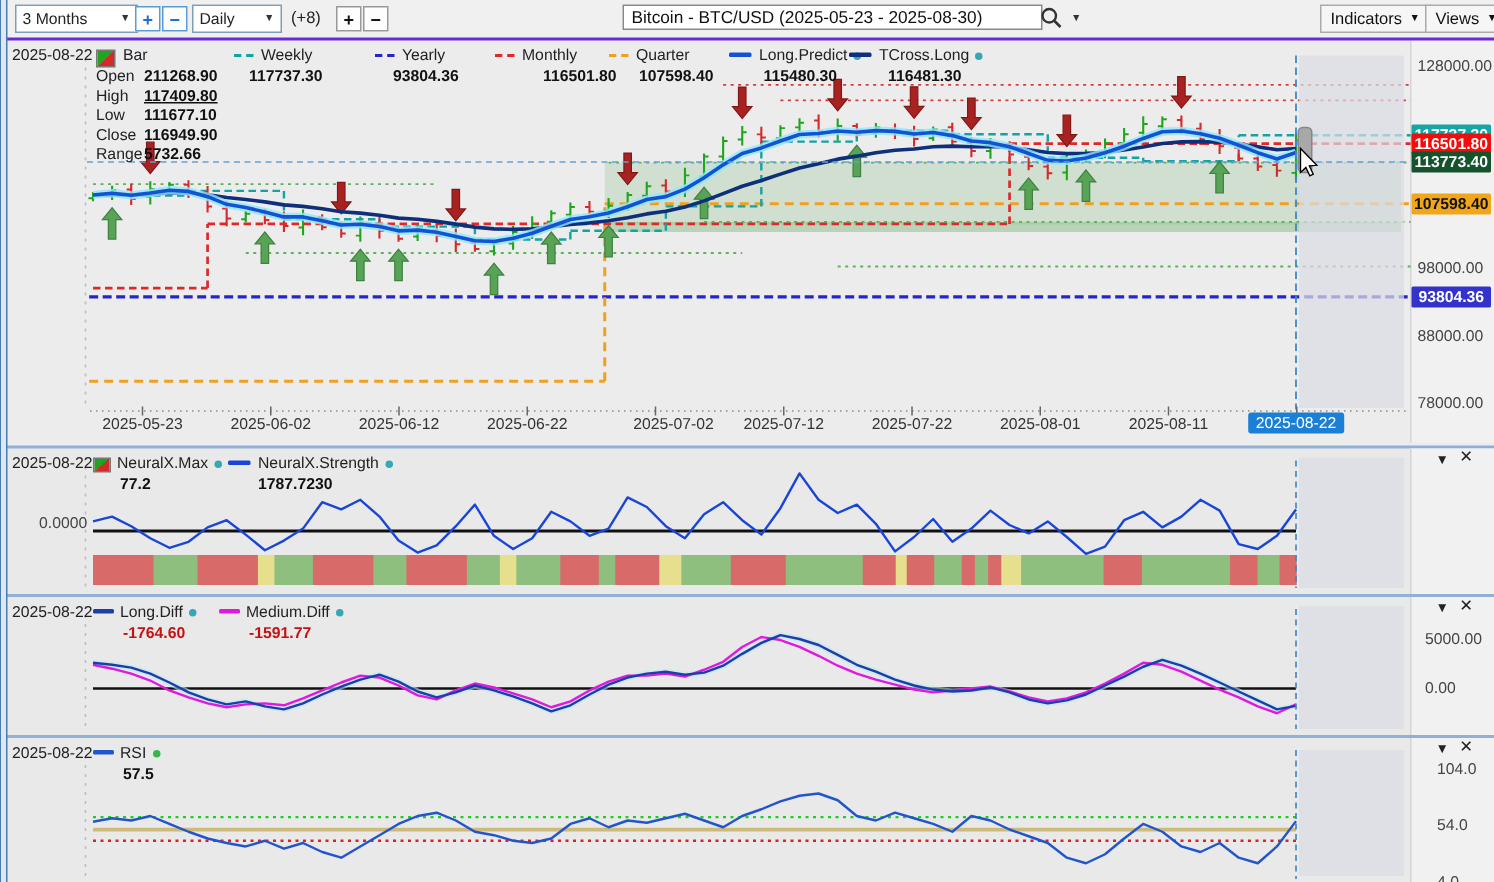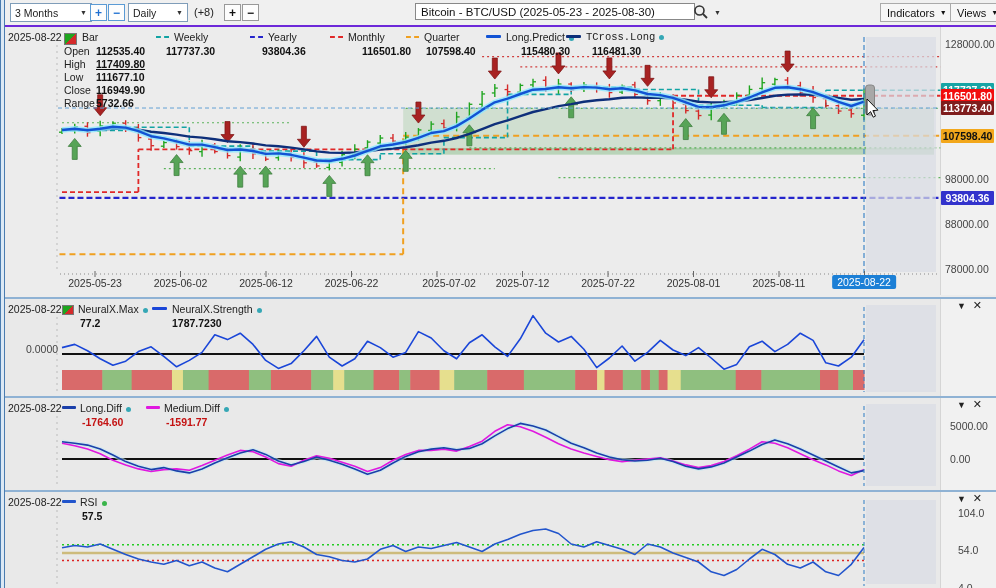--- a/index.html
+++ b/index.html
@@ -366,21 +366,21 @@
         <line x1="522.5" y1="244" x2="522.5" y2="250" stroke="#666" stroke-width="1"></line>
         <line x1="608" y1="244" x2="608" y2="250" stroke="#666" stroke-width="1"></line>
         <line x1="693.5" y1="244" x2="693.5" y2="250" stroke="#666" stroke-width="1"></line>
         <line x1="779" y1="244" x2="779" y2="250" stroke="#666" stroke-width="1"></line>
         <line x1="864.5" y1="244" x2="864.5" y2="250" stroke="#666" stroke-width="1"></line>
       </svg>
     <div class="lg" style="left:8px;top:4px;">2025-08-22</div>
     <span class="sw diag" style="left: 64px; top: 6px; background: linear-gradient(135deg, rgb(31, 165, 31) 0px, rgb(31, 165, 31) 50%, rgb(212, 42, 42) 50%, rgb(212, 42, 42) 100%);"></span>
     <div class="lg" style="left:82px;top:4px;text-align:center;">Bar</div>
     <div class="lg" style="left:64px;top:18px;">Open</div>
-    <div class="lgv" style="left:96px;top:18px;">112535.40</div>
+    <div class="lgv" style="left:96px;top:18px;">211268.90</div>
     <div class="lg" style="left:64px;top:31px;">High</div>
     <div class="lgv" style="left:96px;top:31px;text-decoration:underline;">117409.80</div>
     <div class="lg" style="left:64px;top:44px;">Low</div>
     <div class="lgv" style="left:96px;top:44px;">111677.10</div>
     <div class="lg" style="left:64px;top:57px;">Close</div>
     <div class="lgv" style="left:96px;top:57px;">116949.90</div>
     <div class="lg" style="left:64px;top:70px;">Range</div>
     <div class="lgv" style="left:96px;top:70px;">5732.66</div>
 
     <span class="sw dash" style="left: 156px; top: 9px; border-top: 2px dashed rgb(18, 163, 163);"></span>
@@ -394,36 +394,36 @@
     <span class="sw dash" style="left: 330px; top: 9px; border-top: 2px dashed rgb(224, 40, 40);"></span>
     <div class="lg" style="left:348px;top:4px;">Monthly</div>
     <div class="lgv" style="left:362px;top:18px;">116501.80</div>
 
     <span class="sw dash" style="left: 406px; top: 9px; border-top: 2px dashed rgb(240, 160, 32);"></span>
     <div class="lg" style="left:424px;top:4px;">Quarter</div>
     <div class="lgv" style="left:426px;top:18px;">107598.40</div>
 
     <span class="sw solid" style="left: 486px; top: 8px; background: rgb(18, 83, 212);"></span>
     <div class="lg" style="left:506px;top:4px;"><span>Long.Predict</span><span class="dot"></span></div>
-    <div class="lgv" style="left:521px;top:18px;">115480.30</div>
+    <div class="lgv" style="left:509px;top:18px;">115480.30</div>
 
     <span class="sw solid" style="left: 566px; top: 8px; background: rgb(14, 47, 122);"></span>
-    <div class="lg" style="left:586px;top:4px;font-family:Liberation Mono, monospace;"><span>TCross.Long</span><span class="dot"></span></div>
+    <div class="lg" style="left:586px;top:4px;"><span>TCross.Long</span><span class="dot"></span></div>
     <div class="lgv" style="left:592px;top:18px;">116481.30</div>
 
     <div id="main-yticks">
         <div class="ytick" style="top: 11px;">128000.00</div>
         <div class="ytick" style="top: 146px;">98000.00</div>
         <div class="ytick" style="top: 191px;">88000.00</div>
         <div class="ytick" style="top: 236px;">78000.00</div>
       </div>
     <div id="main-markers">
         <div class="mlab" style="top: 56.1822px; background: rgb(22, 165, 165); color: rgb(255, 255, 255);">117737.30</div>
         <div class="mlab" style="top: 61.7419px; background: rgb(242, 13, 13); color: rgb(255, 255, 255);">116501.80</div>
-        <div class="mlab" style="top: 74.0197px; background: #7f1d1d; color: rgb(255, 255, 255);">113773.40</div>
+        <div class="mlab" style="top: 74.0197px; background: #14532d; color: rgb(255, 255, 255);">113773.40</div>
         <div class="mlab" style="top: 101.807px; background: rgb(242, 167, 27); color: rgb(17, 17, 17);">107598.40</div>
         <div class="mlab" style="top: 163.88px; background: rgb(51, 51, 204); color: rgb(255, 255, 255);">93804.36</div>
       </div>
     <div id="xticks">
         <span style="left: 95px;">2025-05-23</span>
         <span style="left: 180.5px;">2025-06-02</span>
         <span style="left: 266px;">2025-06-12</span>
         <span style="left: 351.5px;">2025-06-22</span>
         <span style="left: 437px; margin-left: 12px;">2025-07-02</span>
         <span style="left: 522.5px;">2025-07-12</span>

